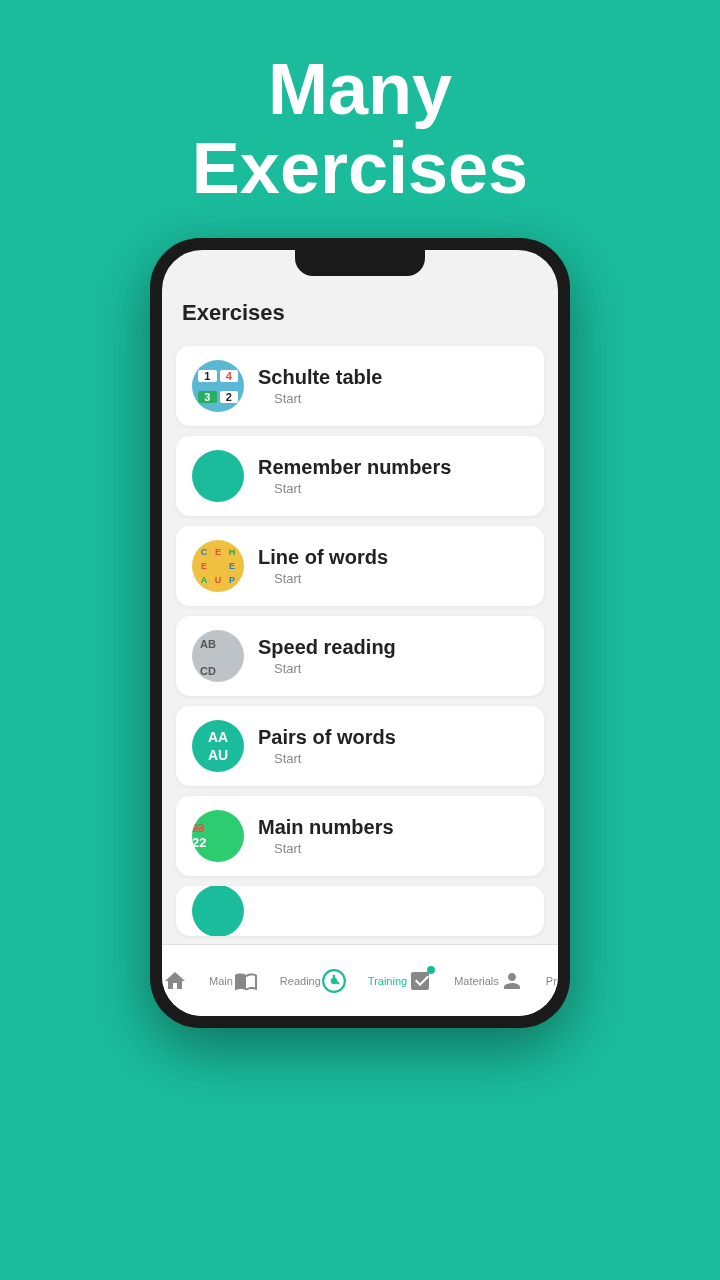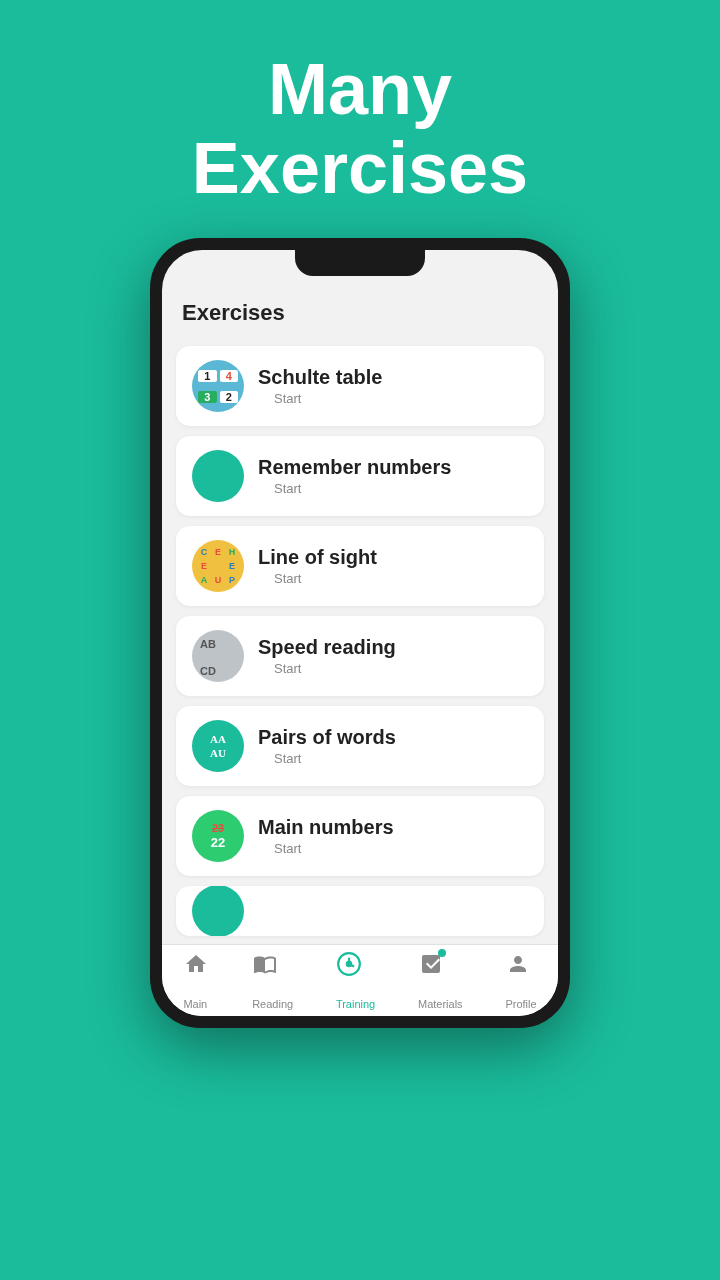--- a/index.html
+++ b/index.html
@@ -136,22 +136,21 @@
       background: white;
       display: flex;
       align-items: center;
       justify-content: space-around;
       border-top: 1px solid #e0e0e0;
       flex-shrink: 0;
     }
 
     .nav-item {
       display: flex;
-      flex-direction: column;
-      align-items: flex-start;
+      align-items: center;
       gap: 21px;
       cursor: pointer;
     }
 
     .nav-icon {
       width: 26px;
       height: 26px;
       display: flex;
       align-items: center;
       justify-content: center;
@@ -241,33 +240,32 @@
     }
 
     
     .icon-pairs {
       background: #1abc9c;
       display: flex;
       flex-direction: column;
       align-items: center;
       justify-content: center;
       padding: 5px;
-      font-size: 11px;
+      font-size: 14px;
       font-weight: 700;
       color: white;
       gap: 2px;
-      font-family: Liberation Serif, serif;
     }
 
     
     .icon-even {
       background: #2ecc71;
       display: flex;
       flex-direction: column;
-      align-items: center;
+      align-items: flex-start;
       justify-content: center;
       font-size: 13px;
       font-weight: 700;
       color: white;
       gap: 1px;
     }
     .icon-even .strikethrough {
       text-decoration: line-through;
       color: #e74c3c;
       font-size: 11px;
@@ -350,21 +348,21 @@
             <span class="red">E</span>
             <span class="green">H</span>
             <span class="red">E</span>
             <span> </span>
             <span class="blue">E</span>
             <span class="green">A</span>
             <span class="red">U</span>
             <span class="blue">P</span>
           </div>
           <div class="exercise-text">
-            <span class="exercise-name">Line of sight</span>
+            <span class="exercise-name">Line of words</span>
             <span class="exercise-start">Start</span>
           </div>
         </div>
 
         <div class="exercise-card">
           <div class="exercise-icon icon-speed">
             <span>AB</span>
             <span></span>
             <span>CD</span>
             <span></span>

